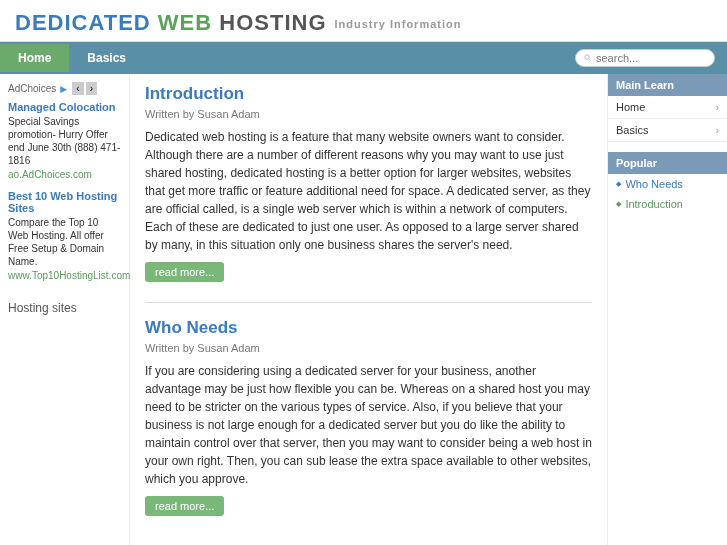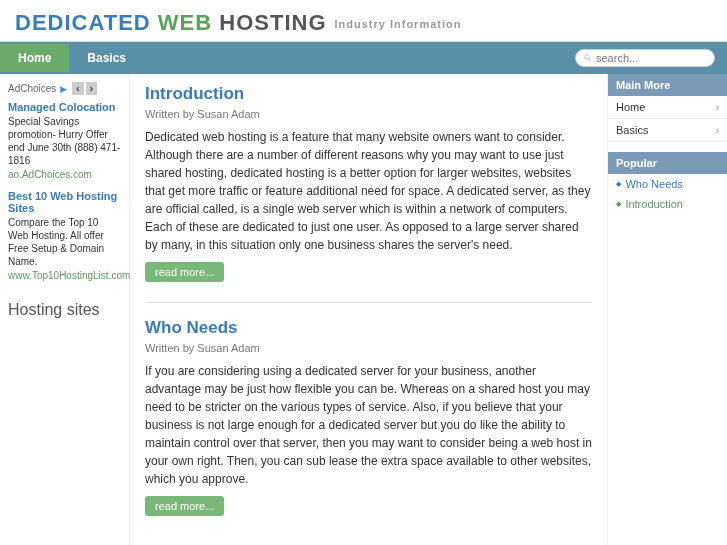--- a/index.html
+++ b/index.html
@@ -26,21 +26,21 @@
 
     
     #left-sidebar { width: 130px; min-width: 130px; padding: 8px; border-right: 1px solid #eee; font-size: 10px; }
     #adchoices-bar { display: flex; align-items: center; margin-bottom: 6px; font-size: 10px; color: #555; }
     #adchoices-bar .ad-label { font-size: 10px; color: #666; margin-right: 4px; }
     .ad-nav-btn { background: #ccc; border: none; cursor: pointer; padding: 1px 4px; font-size: 10px; margin: 0 1px; }
     .ad-block { margin-bottom: 10px; }
     .ad-block .ad-title { color: #3a7abf; font-weight: bold; font-size: 11px; cursor: pointer; text-decoration: none; display: block; margin-bottom: 2px; }
     .ad-block .ad-text { font-size: 10px; color: #333; line-height: 1.3; }
     .ad-block .ad-url { color: #5a9a5a; font-size: 10px; display: block; margin-top: 2px; }
-    #hosting-sites-label { font-size: 16px; color: #555; margin-top: 20px; }
+    #hosting-sites-label { font-size: 12px; color: #555; margin-top: 20px; }
 
     
     #content-area { flex: 1; padding: 10px 15px; }
     .article { margin-bottom: 20px; }
     .article h2 { font-size: 17px; color: #3a7abf; font-weight: bold; margin-bottom: 4px; }
     .article .byline { font-size: 11px; color: #777; margin-bottom: 8px; }
     .article p { font-size: 12px; color: #333; line-height: 1.5; margin-bottom: 8px; }
     .read-more-btn { display: inline-block; background: #7ab87a; color: #fff; padding: 4px 10px; font-size: 11px; border-radius: 3px; cursor: pointer; text-decoration: none; }
     .article-divider { border: none; border-top: 1px solid #ddd; margin: 5px 0 15px 0; }
 
@@ -120,21 +120,21 @@
       <h2>Who Needs</h2>
       <div class="byline">Written by Susan Adam</div>
       <p>If you are considering using a dedicated server for your business, another advantage may be just how flexible you can be. Whereas on a shared host you may need to be stricter on the various types of service. Also, if you believe that your business is not large enough for a dedicated server but you do like the ability to maintain control over that server, then you may want to consider being a web host in your own right. Then, you can sub lease the extra space available to other websites, which you approve.</p>
       <a class="read-more-btn">read more...</a>
     </div>
 
   </div>
 
   <div id="right-sidebar">
     <div class="sidebar-section">
-      <div class="sidebar-section-title">Main More</div>
+      <div class="sidebar-section-title">Main Learn</div>
       <div class="sidebar-menu-item">
         <span>Home</span>
         <span class="sidebar-menu-arrow">›</span>
       </div>
       <div class="sidebar-menu-item">
         <span>Basics</span>
         <span class="sidebar-menu-arrow">›</span>
       </div>
     </div>
 

